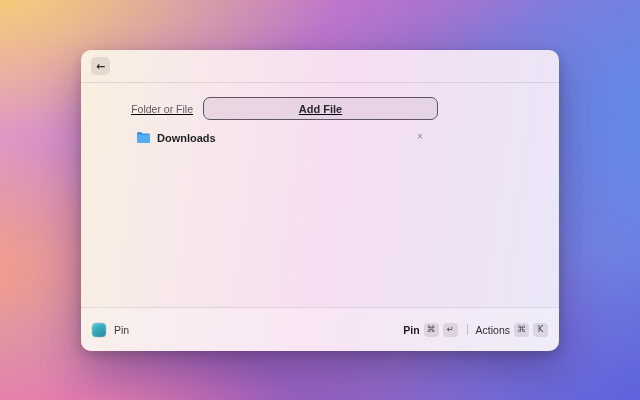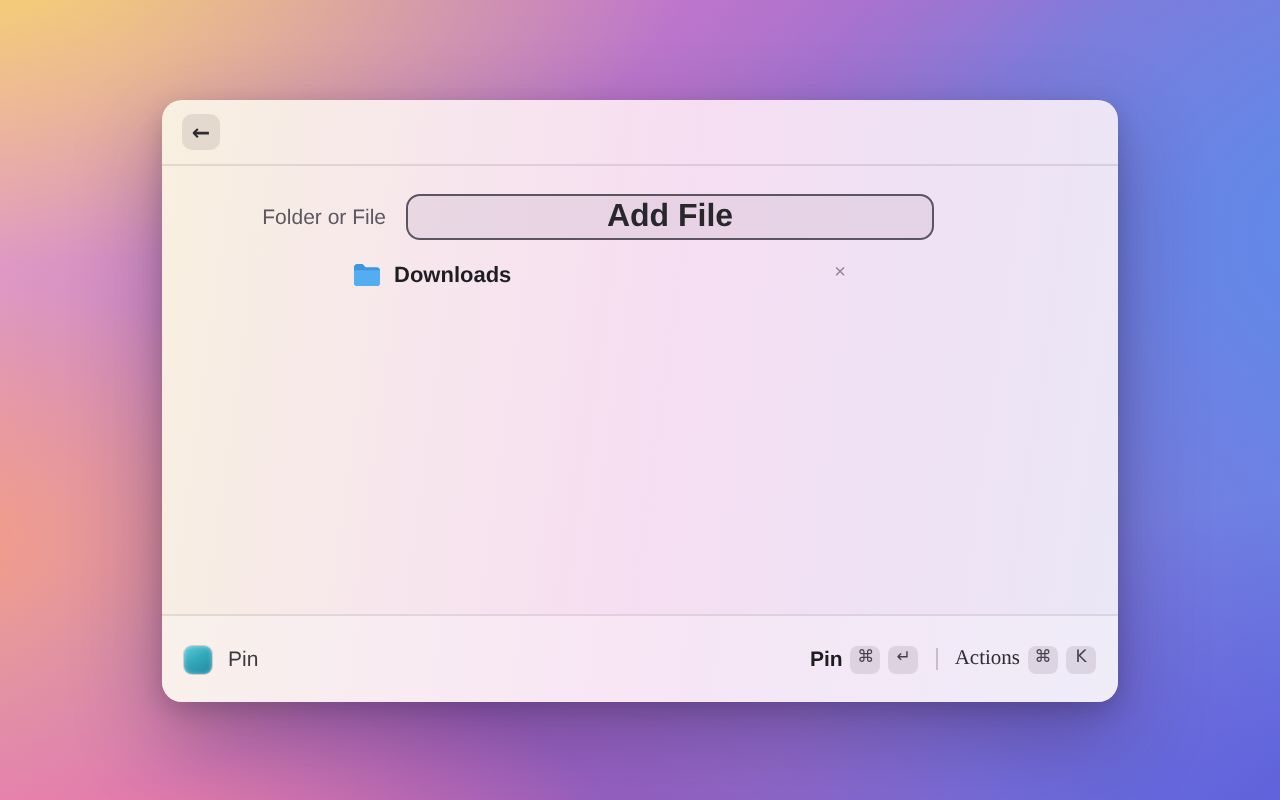--- a/index.html
+++ b/index.html
@@ -46,48 +46,48 @@
     font-size: 11px;
     font-weight: 600;
     line-height: 1;
     display: flex; align-items: center; justify-content: center;
     cursor: pointer;
     font-family: "DejaVu Sans", sans-serif;
   }
 
   .content { position: relative; padding-top: 14px; }
 
-  .form-row { display: flex; align-items: center; }
+  .form-row { display: flex; align-items: center; text-decoration: underline; }
   .field-label {
     width: 112px;
     text-align: right;
     font-size: 10.5px;
     color: #5c5760;
     flex: none;
   }
   .add-file-btn {
     margin-left: 10px;
-    width: 264px; height: 23px;
+    width: 235px; height: 23px;
     border-radius: 7px;
     border: 1.5px solid #5a5560;
     background: rgba(215,196,216,0.45);
     font-family: "Liberation Sans", sans-serif;
-    font-size: 16px;
+    font-size: 11px;
     font-weight: 700;
     color: #28282c;
     cursor: pointer;
   }
 
   .file-row {
     position: relative;
     margin-top: 9px;
     height: 17px;
     display: flex;
     align-items: center;
-    padding-left: 96px;
+    padding-left: 56px;
   }
   .folder-icon { display: flex; flex: none; }
   .file-name {
     margin-left: 7px;
     font-size: 11px;
     font-weight: 600;
     color: #1e1e22;
   }
   .remove-btn {
     position: absolute;
@@ -121,21 +121,21 @@
     flex: none;
   }
   .app-label { margin-left: 8px; font-size: 10.5px; color: #3c3a40; }
 
   .footer-right {
     margin-left: auto;
     display: flex;
     align-items: center;
   }
   .primary-label { font-size: 10.5px; font-weight: 700; color: #1e1e22; }
-  .actions-label { font-size: 10.5px; color: #2e2c32; font-family: Liberation Serif, serif; }
+  .actions-label { font-size: 10.5px; color: #2e2c32; }
   .primary-label, .actions-label { cursor: pointer; }
   .key {
     min-width: 15px; height: 14px;
     padding: 0 3px;
     margin-left: 4px;
     border-radius: 4px;
     background: rgba(120,100,120,0.17);
     color: #46424c;
     font-size: 8.5px;
     line-height: 1;

